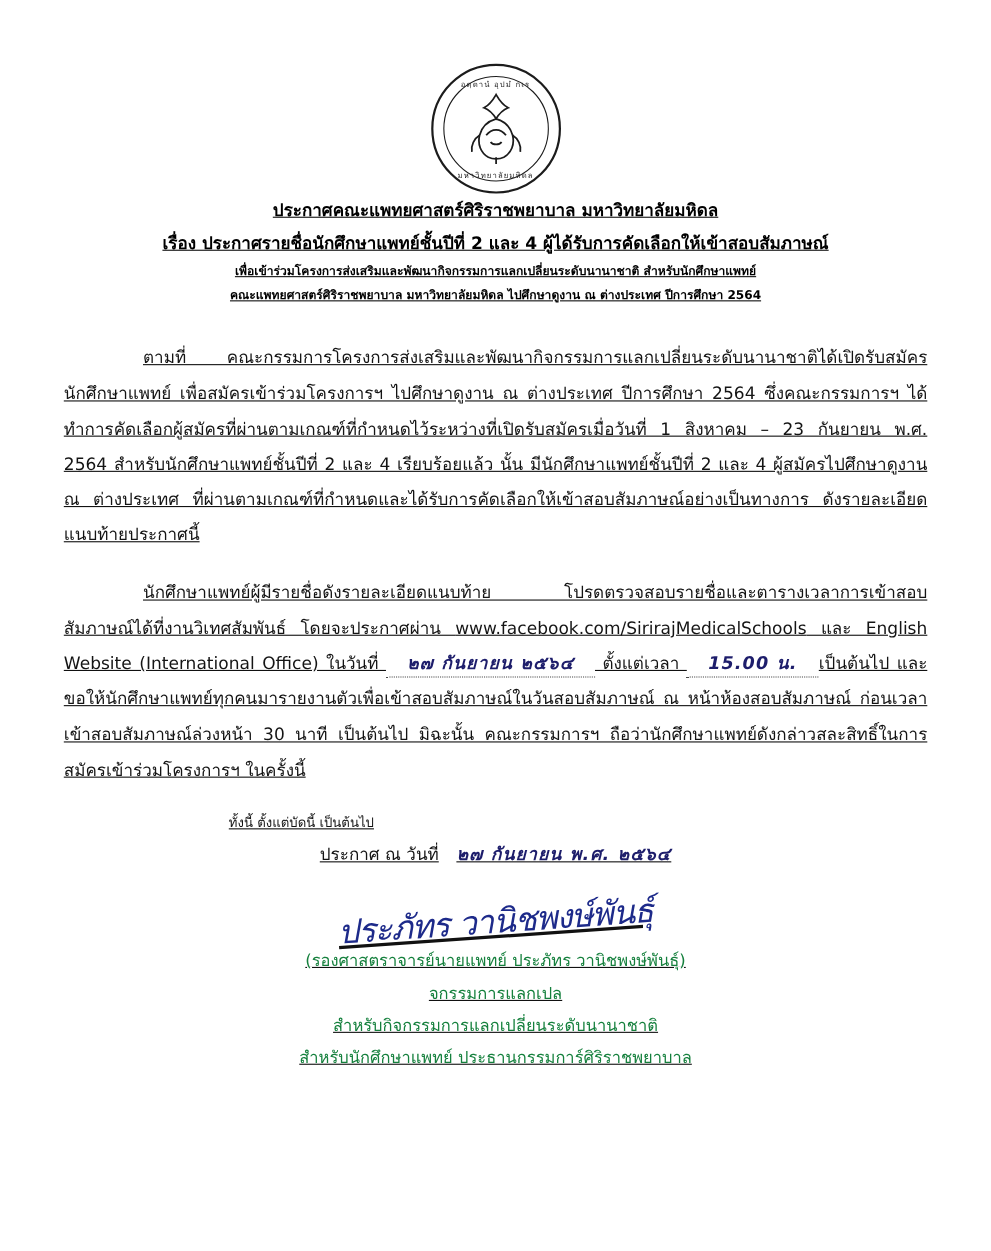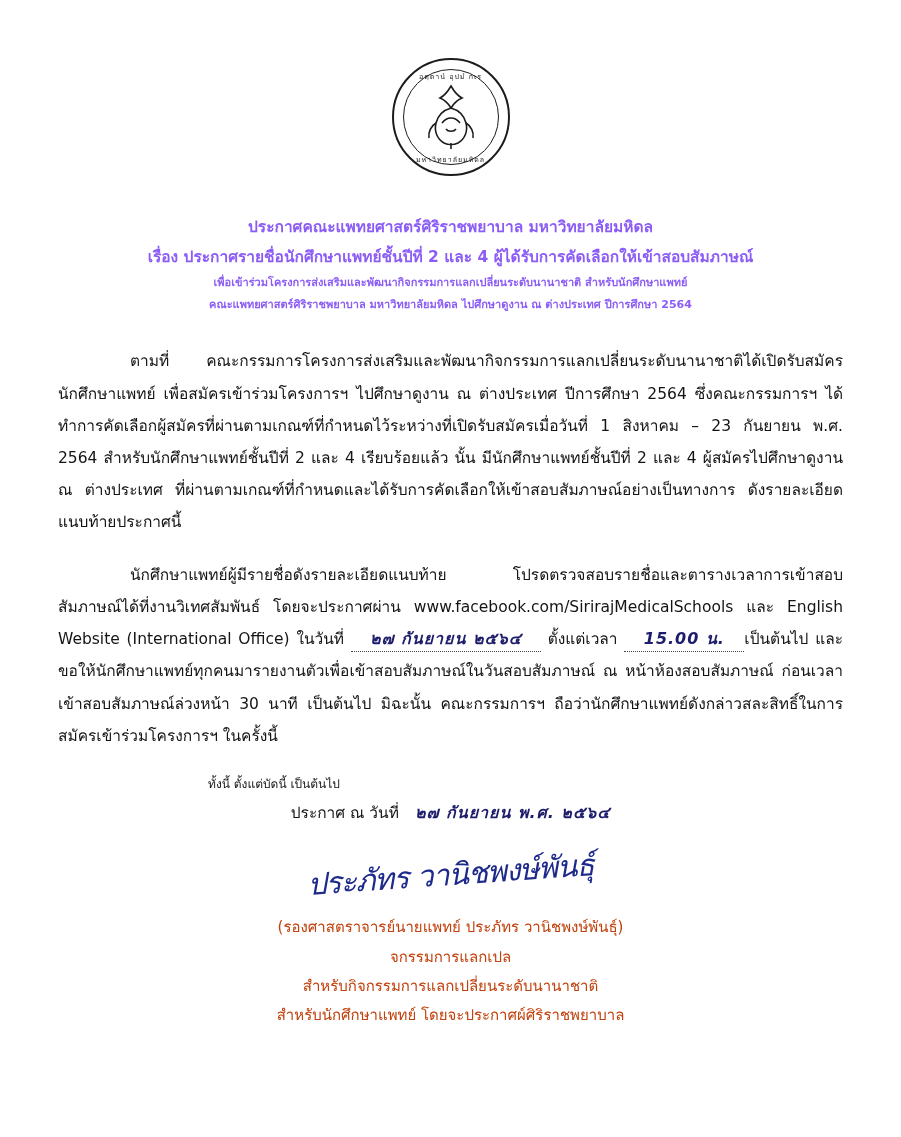--- a/index.html
+++ b/index.html
@@ -14,20 +14,21 @@
     font-family: "DejaVu Sans", "Liberation Sans", sans-serif;
     color: #111111;
     overflow: hidden;
   }
   .page {
     position: relative;
     width: 901px;
     height: 1050px;
     box-sizing: border-box;
     padding: 0 58px;
+    text-decoration: underline;
   }
 
   
   .emblem-wrap {
     padding-top: 58px;
     display: flex;
     justify-content: center;
   }
   .emblem {
     width: 118px;
@@ -61,26 +62,25 @@
     text-align: center;
     font-size: 7px;
     letter-spacing: 1px;
     color: #1c1c1c;
   }
   .emblem .arc-top { top: 13px; }
   .emblem .arc-bottom { bottom: 11px; }
 
   
   .head-block {
-    margin-top: 36px;
     text-align: center;
     font-size: 15.5px;
     line-height: 1.95;
     font-weight: bold;
-    color: #8b5cf6;
+    color: #000000;
   }
   .head-block .line { white-space: nowrap; }
   .head-line-3, .head-line-4 { font-size: 11px; }
 
   
   .body-block {
     margin-top: 30px;
     font-size: 15.5px;
     line-height: 2.08;
     text-align: justify;
@@ -133,25 +133,25 @@
     color: #1d2a8a;
     font-size: 30px;
     font-style: italic;
     font-family: "DejaVu Serif", "Liberation Serif", serif;
     letter-spacing: -1px;
     height: 40px;
     line-height: 40px;
     transform: rotate(-4deg);
   }
   .sig-lines {
-    margin-top: 18px;
+    margin-top: 0;
     font-size: 15px;
     line-height: 1.95;
     text-align: center;
-    color: #c2410c;
+    color: #15803d;
   }
 </style>
 </head>
 <body>
 
 <div class="page">
 
   <div class="emblem-wrap">
     <div class="emblem">
       <div class="ring"></div>
@@ -196,18 +196,18 @@
     <div class="announce-date">
       <span class="label">ประกาศ ณ วันที่</span><span class="hand">๒๗ กันยายน พ.ศ. ๒๕๖๔</span>
     </div>
 
     <div class="sig-wrap">
       <div class="sig-scribble">ประภัทร วานิชพงษ์พันธุ์</div>
       <div class="sig-lines">
         <div>(รองศาสตราจารย์นายแพทย์ ประภัทร วานิชพงษ์พันธุ์)</div>
         <div>จกรรมการแลกเปล</div>
         <div>สำหรับกิจกรรมการแลกเปลี่ยนระดับนานาชาติ</div>
-        <div>สำหรับนักศึกษาแพทย์ โดยจะประกาศผ์ศิริราชพยาบาล</div>
+        <div>สำหรับนักศึกษาแพทย์ ประธานกรรมการ์ศิริราชพยาบาล</div>
       </div>
     </div>
 
   </div>
 </div>
 
 </body></html>

